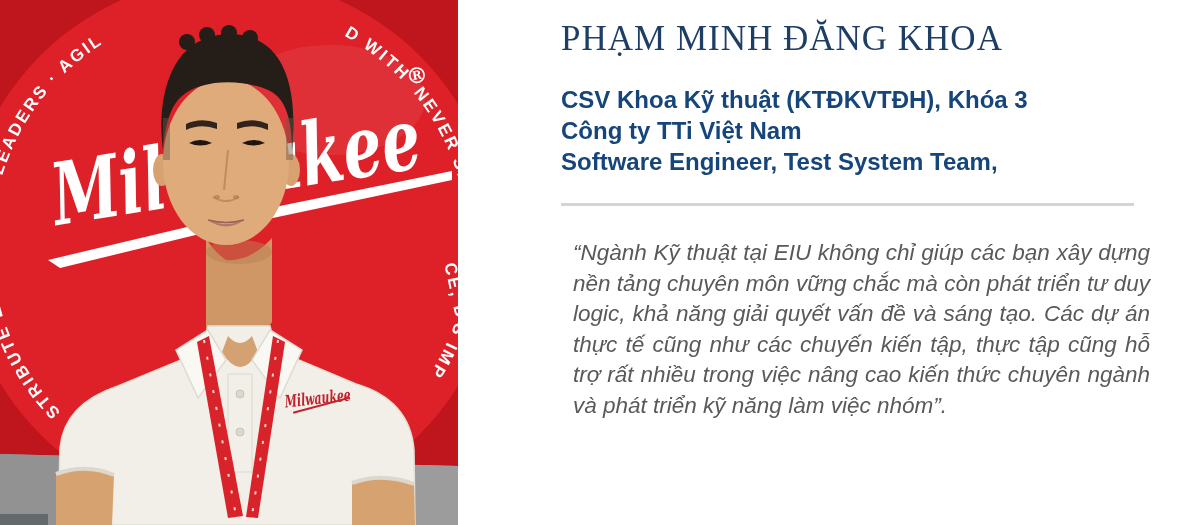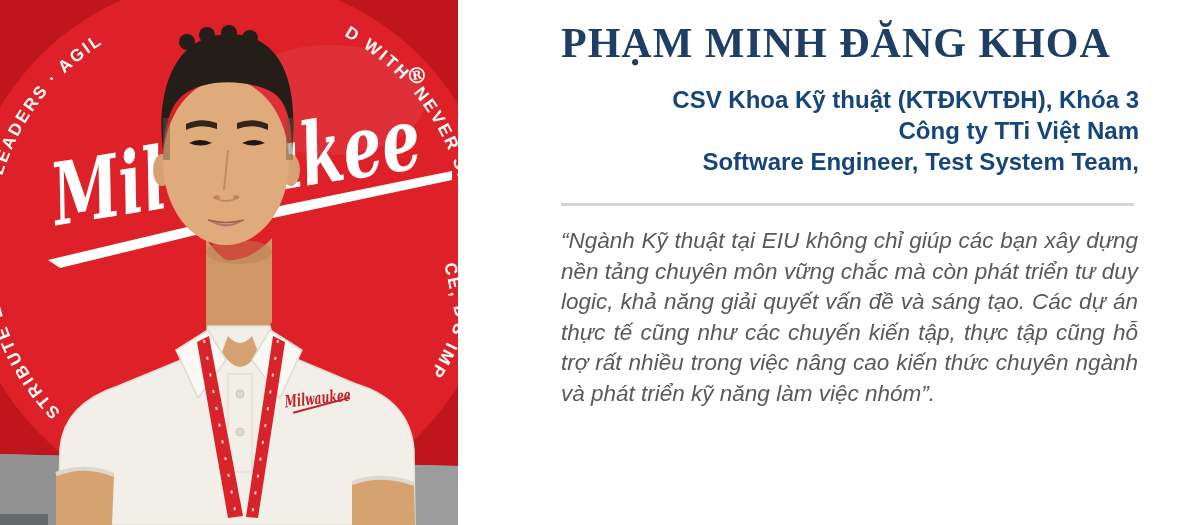--- a/index.html
+++ b/index.html
@@ -6,33 +6,33 @@
   body{
     width:1190px;height:525px;position:relative;overflow:hidden;
     background:#ffffff;
     font-family:"Liberation Sans","DejaVu Sans",sans-serif;
   }
   .photo-wrap{position:absolute;left:0;top:0;width:458px;height:525px;}
   .panel{position:absolute;left:561px;top:0;width:578px;height:525px;}
   .name{
     position:absolute;left:0;top:19px;margin:0;width:578px;
     font-family:"Liberation Serif","DejaVu Serif",serif;
-    font-weight:700;font-size:42px;line-height:1.15;letter-spacing:1px;
+    font-weight:400;font-size:35px;line-height:1.15;letter-spacing:1px;
     color:#1e3e66;white-space:nowrap;
   }
   .roles{position:absolute;left:0;top:84px;width:578px;}
   .role-line{
-    font-weight:700;font-size:24px;line-height:31px;color:#15457a;text-align:right;
+    font-weight:700;font-size:24px;line-height:31px;color:#15457a;
   }
   .divider{
     position:absolute;left:0;top:203px;width:573px;height:3px;
     background:#d3d4d5;border:none;margin:0;
   }
   .quote{
-    position:absolute;left:0;top:226px;width:577px;margin:0;
+    position:absolute;left:0;top:226px;width:577px;margin:12px;
     font-style:italic;font-size:22.5px;line-height:30.5px;color:#58595b;
     text-align:justify;
   }
   svg .ring-text{
     font-family:"Liberation Sans","DejaVu Sans",sans-serif;
     font-weight:700;font-size:17px;letter-spacing:2.5px;fill:#ffffff;
   }
   svg .script{
     font-family:"DejaVu Serif","Liberation Serif",serif;
     font-style:italic;font-weight:700;fill:#ffffff;

